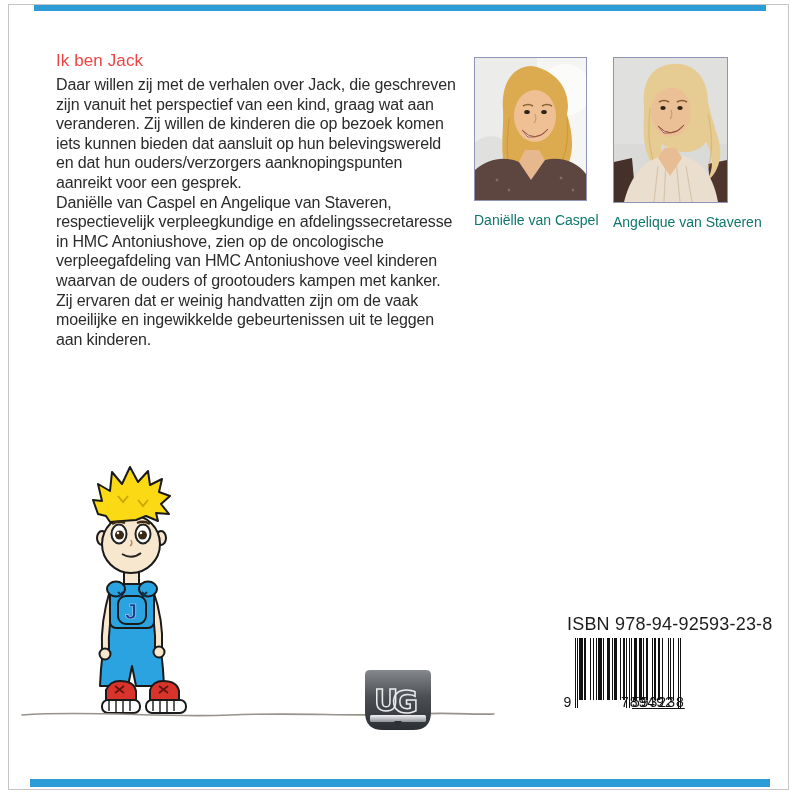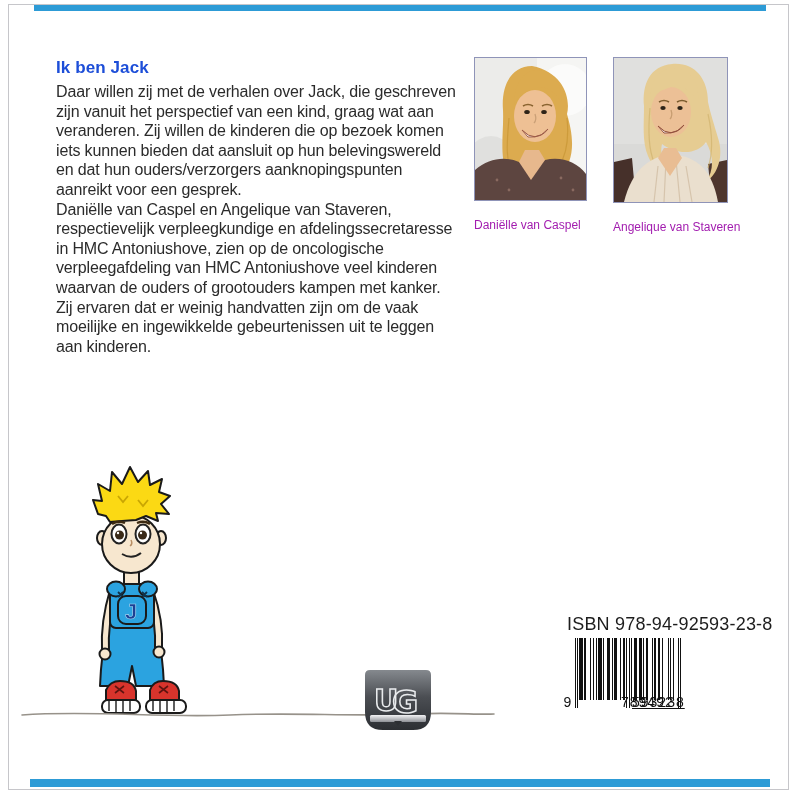--- a/index.html
+++ b/index.html
@@ -14,33 +14,33 @@
     border:1px solid #c6c6ca;pointer-events:none;
   }
   
   .accent-bar{position:absolute;background:#2d9bd6;}
   .accent-bar.top{left:34px;top:5px;width:732px;height:6px;}
   .accent-bar.bottom{left:30px;top:779px;width:740px;height:8px;}
 
   
   .about{position:absolute;left:56px;top:51px;width:480px;color:#2b2b2b;}
   .about h1{
-    margin:7px 0 4px 0;font-size:17px;font-weight:bold;color:#1d4ed8;letter-spacing:0.1px;
+    margin:0 0 4px 0;font-size:17px;font-weight:normal;color:#ef4444;letter-spacing:0.1px;
   }
   .about p{
     margin:0;font-size:16px;line-height:19.6px;white-space:pre-line;letter-spacing:-0.15px;
   }
 
   
   figure.photo-fig{position:absolute;top:57px;margin:0;}
   #fig-daniele{left:474px;}
   #fig-angelique{left:613px;}
   figure.photo-fig svg{display:block;border:1px solid #8f94b8;background:#e8e8e6;}
   figure.photo-fig figcaption{
-    display:block;margin-top:17px;font-size:12px;color:#a21caf;white-space:nowrap;
+    display:block;margin-top:11px;font-size:14px;color:#0f766e;white-space:nowrap;
   }
 
   
   #jack-svg{position:absolute;left:60px;top:460px;}
   #ground-svg{position:absolute;left:20px;top:705px;}
 
   
   #logo-svg{position:absolute;left:363px;top:668px;}
 
   

